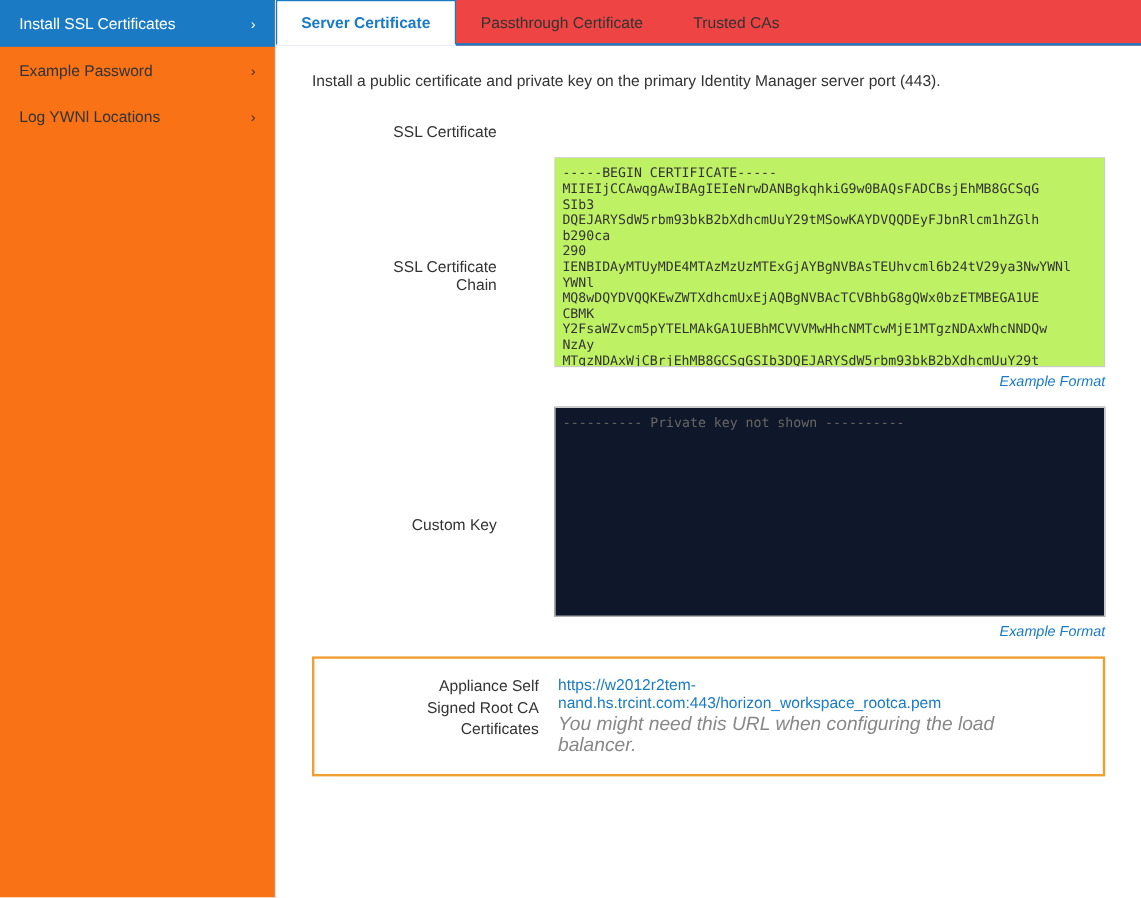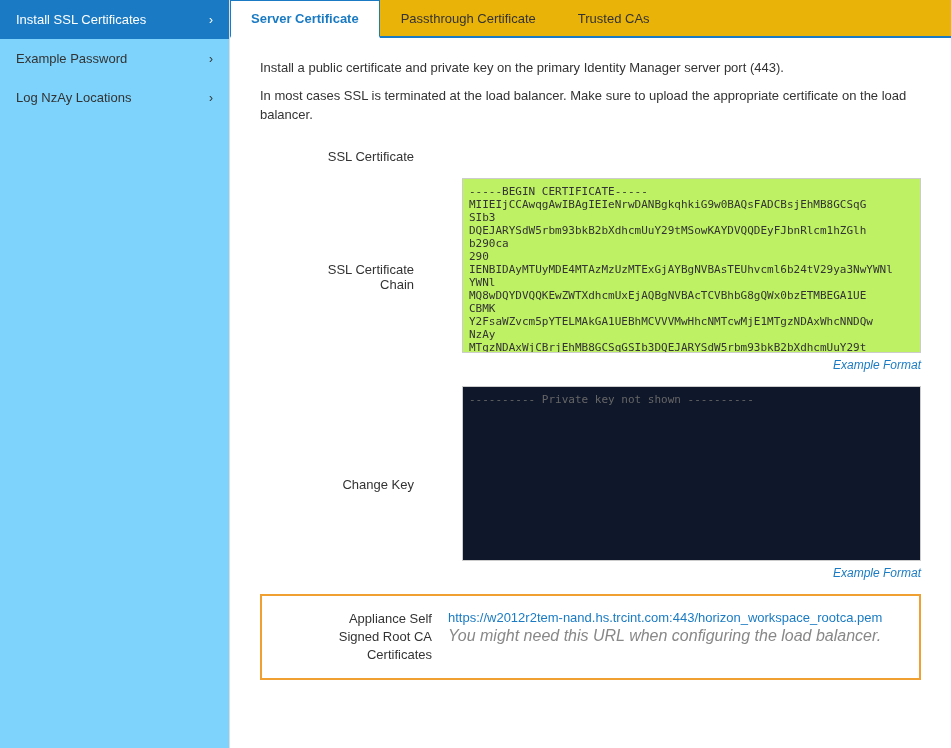--- a/index.html
+++ b/index.html
@@ -1,21 +1,21 @@
 <!DOCTYPE html>
 <html><head>
   <meta charset="utf-8">
   <style>
     * { box-sizing: border-box; margin: 0; padding: 0; }
     body { font-family: Arial, sans-serif; font-size: 13px; background: #fff; color: #333; display: flex; height: 748px; width: 951px; overflow: hidden; }
 
     
     .sidebar {
       width: 230px;
-      background: #7dd3fc;
+      background: #f97316;
       border-right: 1px solid #ddd;
       flex-shrink: 0;
     }
     .sidebar-item {
       display: flex;
       align-items: center;
       justify-content: space-between;
       padding: 12px 16px;
       cursor: pointer;
       font-size: 13px;
@@ -37,21 +37,21 @@
       flex: 1;
       display: flex;
       flex-direction: column;
       overflow: hidden;
     }
 
     
     .tabs {
       display: flex;
       border-bottom: 2px solid #1a7bc4;
-      background: #eab308;
+      background: #ef4444;
     }
     .tab {
       padding: 10px 20px;
       cursor: pointer;
       font-size: 13px;
       color: #333;
       border: 1px solid transparent;
       margin-bottom: -2px;
     }
     .tab.active {
@@ -145,21 +145,21 @@
       font-size: 12px;
       font-style: italic;
       margin-top: 2px;
       cursor: pointer;
       text-decoration: none;
     }
 
     
     .appliance-section {
       border: 2px solid #f0a030;
-      padding: 14px 16px;
+      padding: 14px 33px;
       margin-top: 10px;
       display: flex;
       align-items: flex-start;
     }
     .appliance-label {
       width: 170px;
       flex-shrink: 0;
       text-align: right;
       padding-right: 16px;
       font-size: 13px;
@@ -188,21 +188,21 @@
 <div class="sidebar">
   <div class="sidebar-item active">
     <span>Install SSL Certificates</span>
     <span class="chevron">›</span>
   </div>
   <div class="sidebar-item">
     <span>Example Password</span>
     <span class="chevron">›</span>
   </div>
   <div class="sidebar-item">
-    <span>Log NzAy Locations</span>
+    <span>Log YWNl Locations</span>
     <span class="chevron">›</span>
   </div>
 </div>
 
 <div class="main">
 
   <div class="tabs">
     <div class="tab active">
       <span>Server Certificate</span>
     </div>
@@ -210,21 +210,20 @@
       <span>Passthrough Certificate</span>
     </div>
     <div class="tab">
       <span>Trusted CAs</span>
     </div>
   </div>
 
   <div class="content">
     <div class="description">
       <p>Install a public certificate and private key on the primary Identity Manager server port (443).</p>
-      <p>In most cases SSL is terminated at the load balancer. Make sure to upload the appropriate certificate on the load balancer.</p>
     </div>
 
     <div class="form-row">
       <div class="form-label">SSL Certificate</div>
     </div>
 
     <div class="form-row">
       <div class="form-label" style="white-space: pre-line;">SSL Certificate
 Chain</div>
       <div class="form-control">
@@ -239,21 +238,21 @@
 MQ8wDQYDVQQKEwZWTXdhcmUxEjAQBgNVBAcTCVBhbG8gQWx0bzETMBEGA1UE
 CBMK
 Y2FsaWZvcm5pYTELMAkGA1UEBhMCVVVMwHhcNMTcwMjE1MTgzNDAxWhcNNDQw
 NzAy
 MTgzNDAxWjCBrjEhMB8GCSqGSIb3DQEJARYSdW5rbm93bkB2bXdhcmUuY29t</textarea>
         <a class="example-format-link">Example Format</a>
       </div>
     </div>
 
     <div class="form-row">
-      <div class="form-label">Change Key</div>
+      <div class="form-label">Custom Key</div>
       <div class="form-control">
         <textarea class="key-textarea" style="">---------- Private key not shown ----------</textarea>
         <a class="example-format-link">Example Format</a>
       </div>
     </div>
 
     <div class="appliance-section">
       <div class="appliance-label">Appliance Self<br>Signed Root CA<br>Certificates</div>
       <div class="appliance-content">
         <a class="appliance-link">https://w2012r2tem-nand.hs.trcint.com:443/horizon_workspace_rootca.pem</a>

